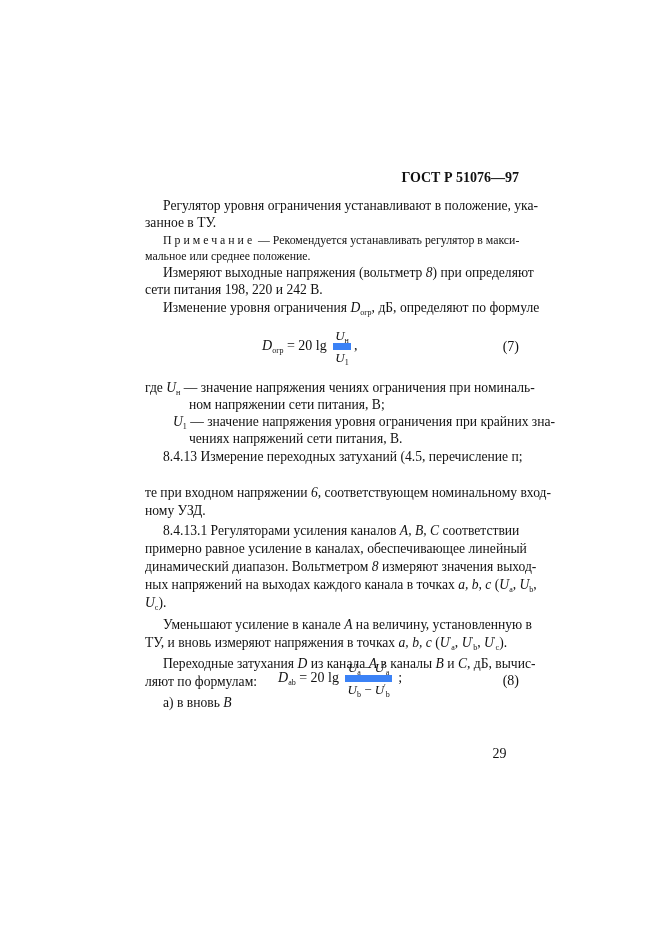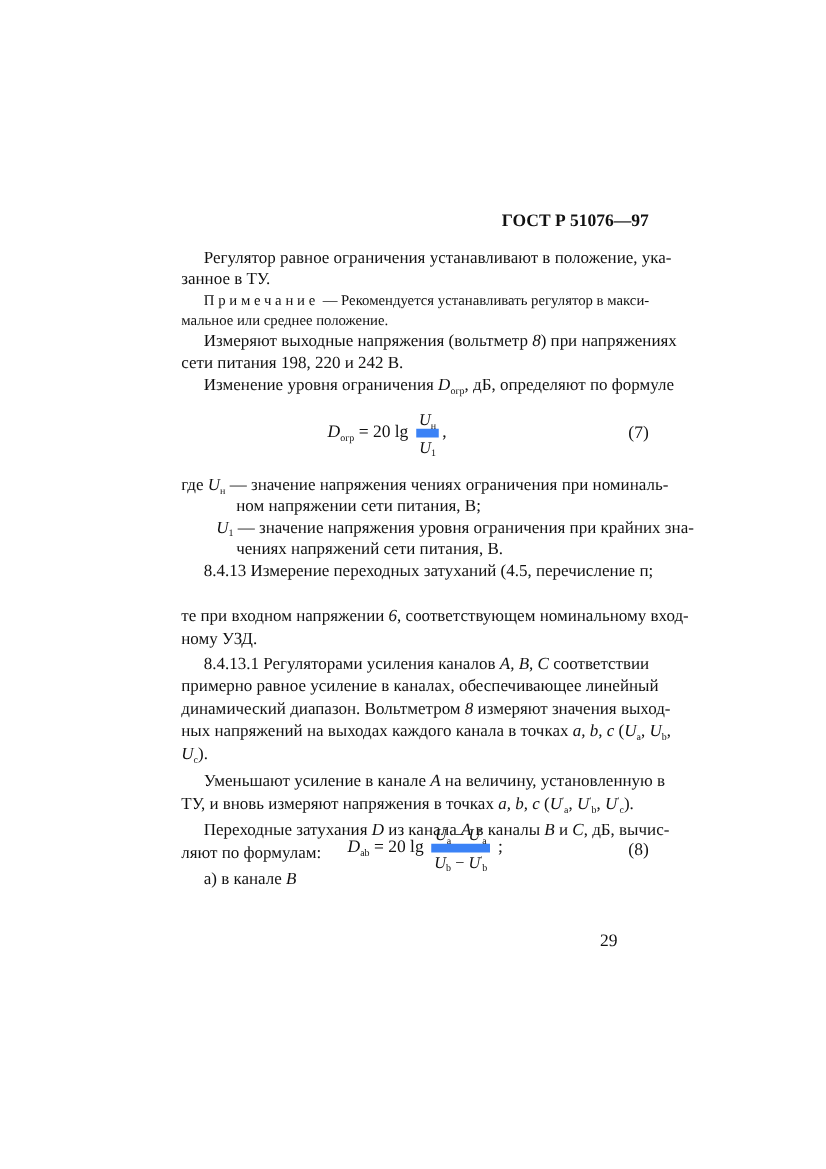--- a/index.html
+++ b/index.html
@@ -24,36 +24,36 @@
   i { font-style: italic; }
   sub { font-size: 8px; vertical-align: -3px; line-height: 0; }
   sup { font-size: 8px; vertical-align: 4px; line-height: 0; }
   .formula {
     position: absolute; font-size: 14px; white-space: nowrap;
   }
   .frac { display: inline-block; vertical-align: middle; text-align: center; margin: 0 3px; }
   .frac .num { display: block; border-bottom: 7px solid #3b82f6; padding: 0 2px; line-height: 15px; font-size: 13px; }
   .frac .den { display: block; padding: 0 2px; line-height: 15px; font-size: 13px; }
   .eqnum { position: absolute; right: 142px; font-size: 14px; }
-  .pagenum { position: absolute; left: 480px; top: 746px; width: 39px; text-align: left; font-size: 14px; }
+  .pagenum { position: absolute; left: 480px; top: 746px; width: 39px; text-align: center; font-size: 14px; }
 </style>
 </head>
 <body>
 
 <div class="page">
 
   <div class="header">ГОСТ Р 51076—97</div>
 
-  <div class="line just ind" style="top:197px"><span>Регулятор равное ограничения устанавливают в положение, ука-</span></div>
+  <div class="line just ind" style="top:197px"><span>Регулятор уровня ограничения устанавливают в положение, ука-</span></div>
   <div class="line" style="top:214px"><span>занное в ТУ.</span></div>
 
   <div class="line small" style="top:248px"><span>мальное или среднее положение.</span></div>
   <div class="line just ind small" style="top:232px"><span class="sp">Примечание</span><span> — Рекомендуется устанавливать регулятор в макси-</span></div>
 
-  <div class="line just ind" style="top:264px"><span>Измеряют выходные напряжения (вольтметр </span><i>8</i><span>) при напряжениях</span></div>
+  <div class="line just ind" style="top:264px"><span>Измеряют выходные напряжения (вольтметр </span><i>8</i><span>) при определяют</span></div>
   <div class="line" style="top:281px"><span>сети питания 198, 220 и 242 В.</span></div>
 
   <div class="line just ind" style="top:299px"><span>Изменение уровня ограничения </span><i>D</i><sub>огр</sub><span>, дБ, определяют по формуле</span></div>
 
   <div class="formula" style="left:262px; top:328px">
     <i>D</i><sub>огр</sub><span> = 20 lg </span><span class="frac"><span class="num"><i>U</i><sub>н</sub></span><span class="den"><i>U</i><sub>1</sub></span></span><span>,</span>
   </div>
   <div class="eqnum" style="top:339px">(7)</div>
 
   <div class="line just" style="top:379px"><span>где </span><i>U</i><sub>н</sub><span> — значение напряжения чениях  ограничения  при номиналь-</span></div>
@@ -70,21 +70,21 @@
   <div class="line just" style="top:558px"><span>динамический диапазон. Вольтметром </span><i>8</i><span> измеряют значения выход-</span></div>
   <div class="line just" style="top:576px"><span>ных напряжений на выходах каждого канала в точках </span><i>a, b, c</i><span> (</span><i>U</i><sub>a</sub>, <i>U</i><sub>b</sub>,</div>
   <div class="line" style="top:594px"><i>U</i><sub>c</sub><span>).</span></div>
 
   <div class="line just ind" style="top:616px"><span>Уменьшают усиление в канале </span><i>A</i><span> на величину, установленную в</span></div>
   <div class="line" style="top:634px"><span>ТУ, и вновь измеряют напряжения в точках </span><i>a, b, c</i><span> (</span><i>U</i><sup>′</sup><sub>a</sub>, <i>U</i><sup>′</sup><sub>b</sub>, <i>U</i><sup>′</sup><sub>c</sub><span>).</span></div>
 
   <div class="line just ind" style="top:655px"><span>Переходные затухания </span><i>D</i><span> из канала </span><i>A</i><span> в каналы </span><i>B</i><span> и </span><i>C</i><span>, дБ, вычис-</span></div>
   <div class="line" style="top:673px"><span>ляют по формулам:</span></div>
 
-  <div class="line ind" style="top:694px"><span>а) в канале </span><i>B</i></div>
+  <div class="line ind" style="top:694px"><span>а) в вновь </span><i>B</i></div>
 
   <div class="formula" style="left:276px; top:655px; top:653px"></div>
   <div class="formula" style="left:278px; top:650px"></div>
 
   <div class="formula" style="left:278px; top:651px; top:650px; top:648px; top:652px; top:655px; top:660px; top:662px; top:660px;">
     <i>D</i><sub>ab</sub><span> = 20 lg </span><span class="frac"><span class="num"><i>U</i><sub>a</sub><span> − </span><i>U</i><sup>′</sup><sub>a</sub></span><span class="den"><i>U</i><sub>b</sub><span> − </span><i>U</i><sup>′</sup><sub>b</sub></span></span><span> ;</span>
   </div>
   <div class="eqnum" style="top:673px">(8)</div>
 
   <div class="pagenum">29</div>

